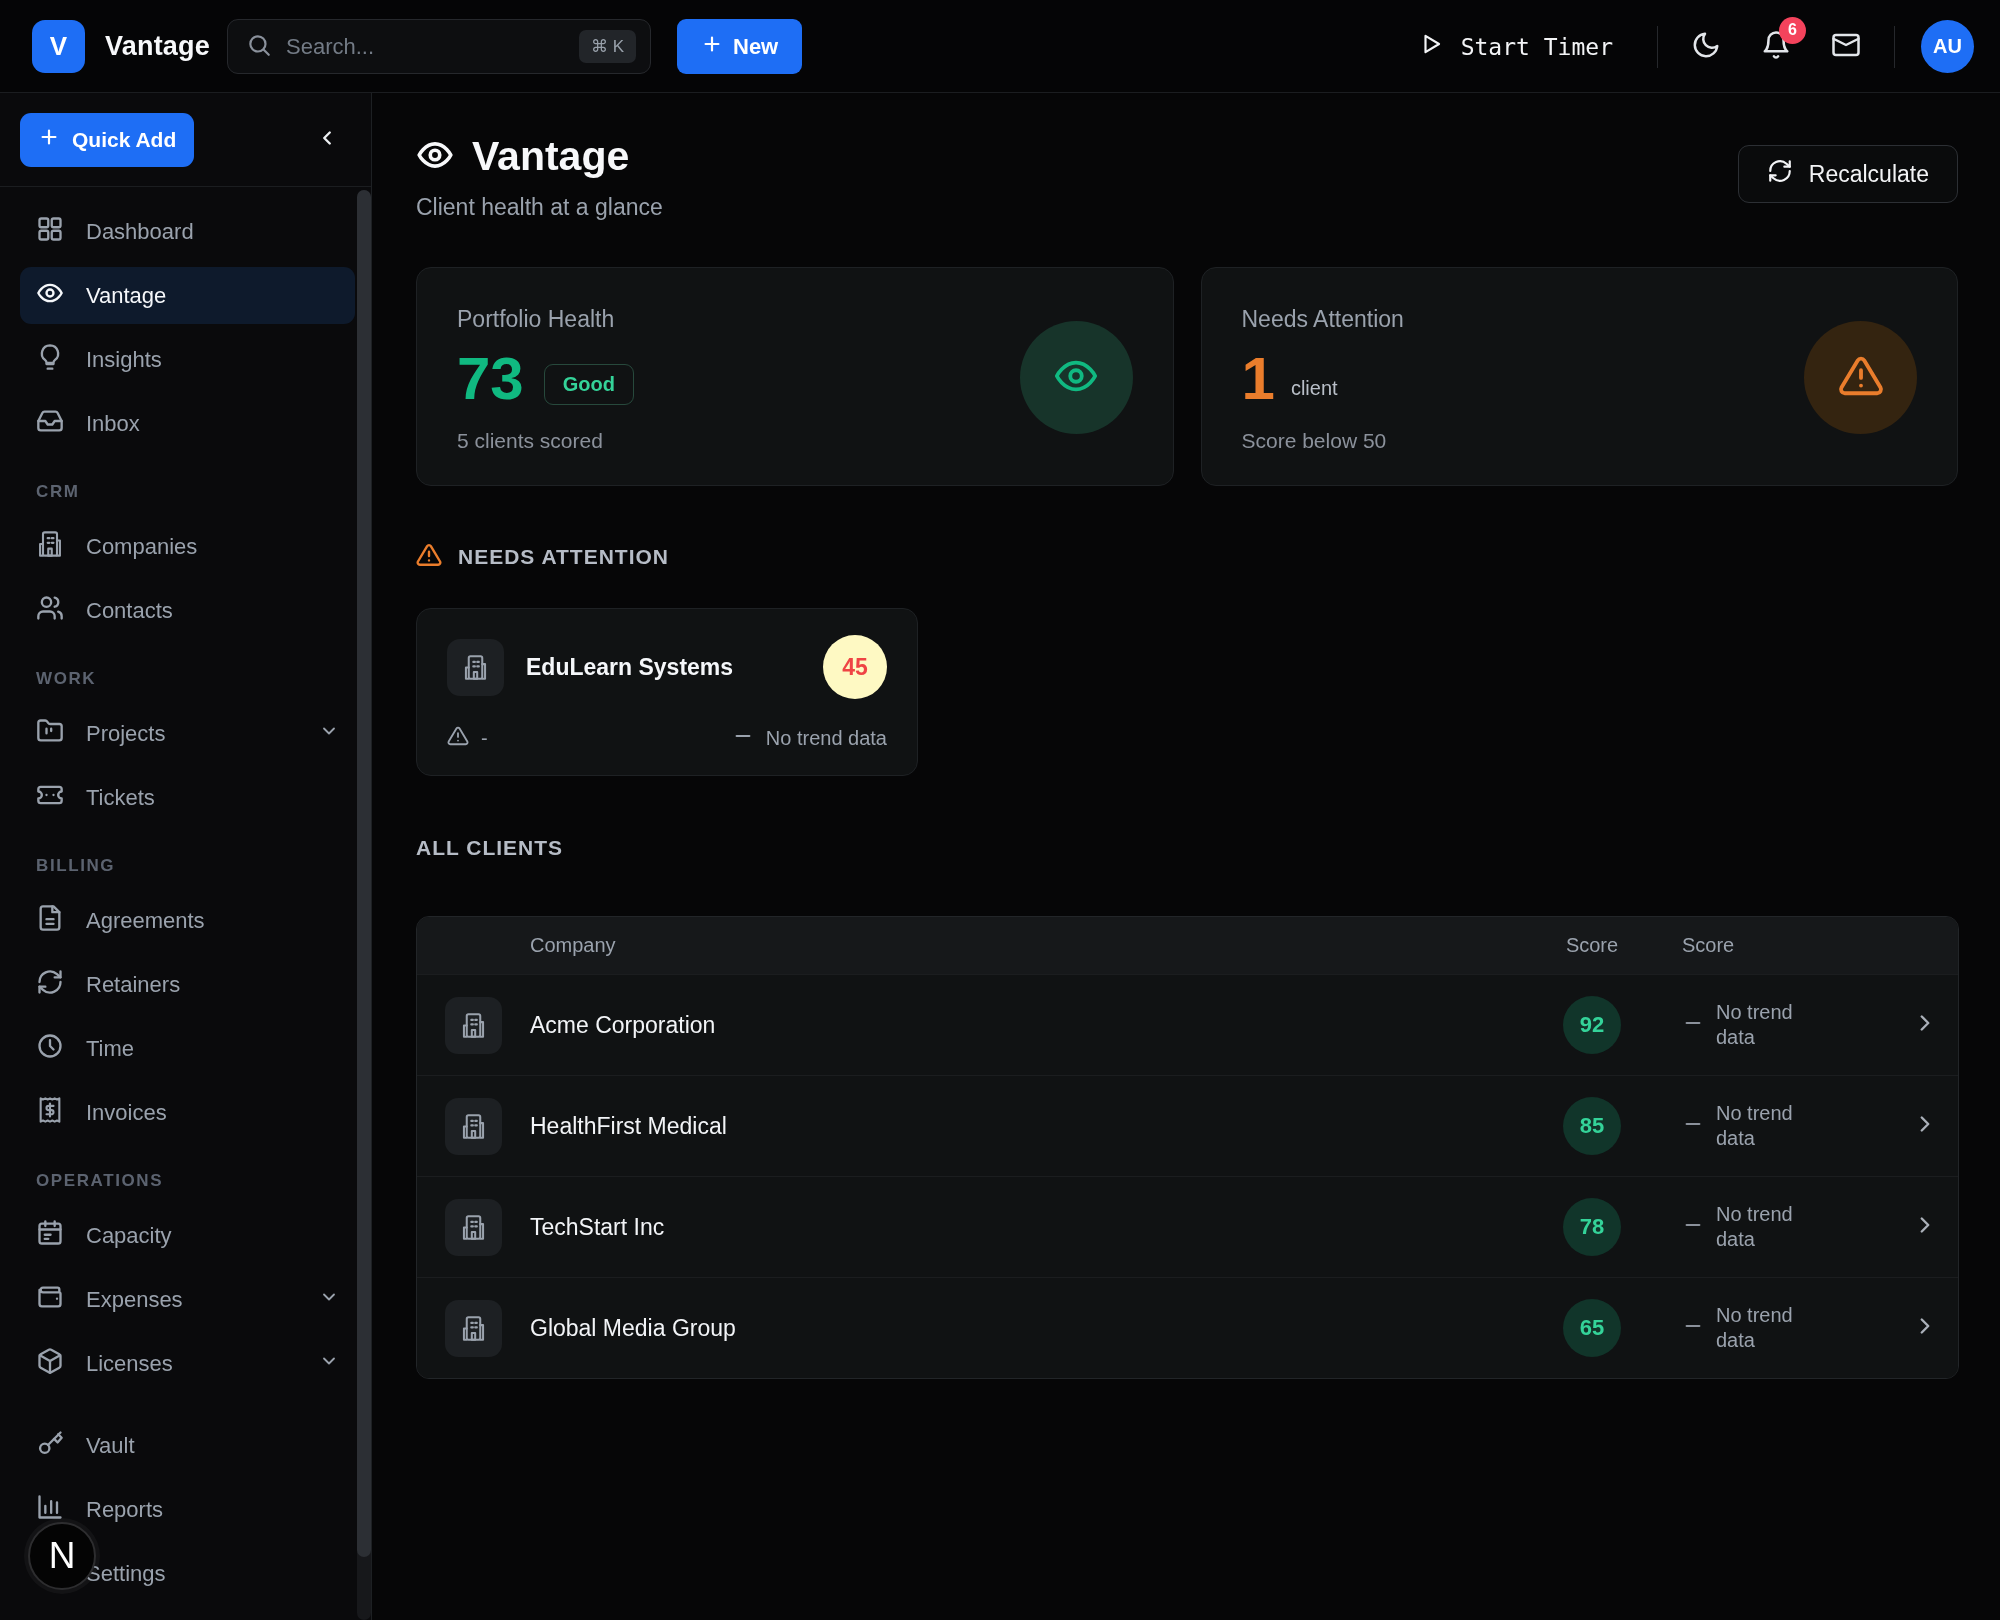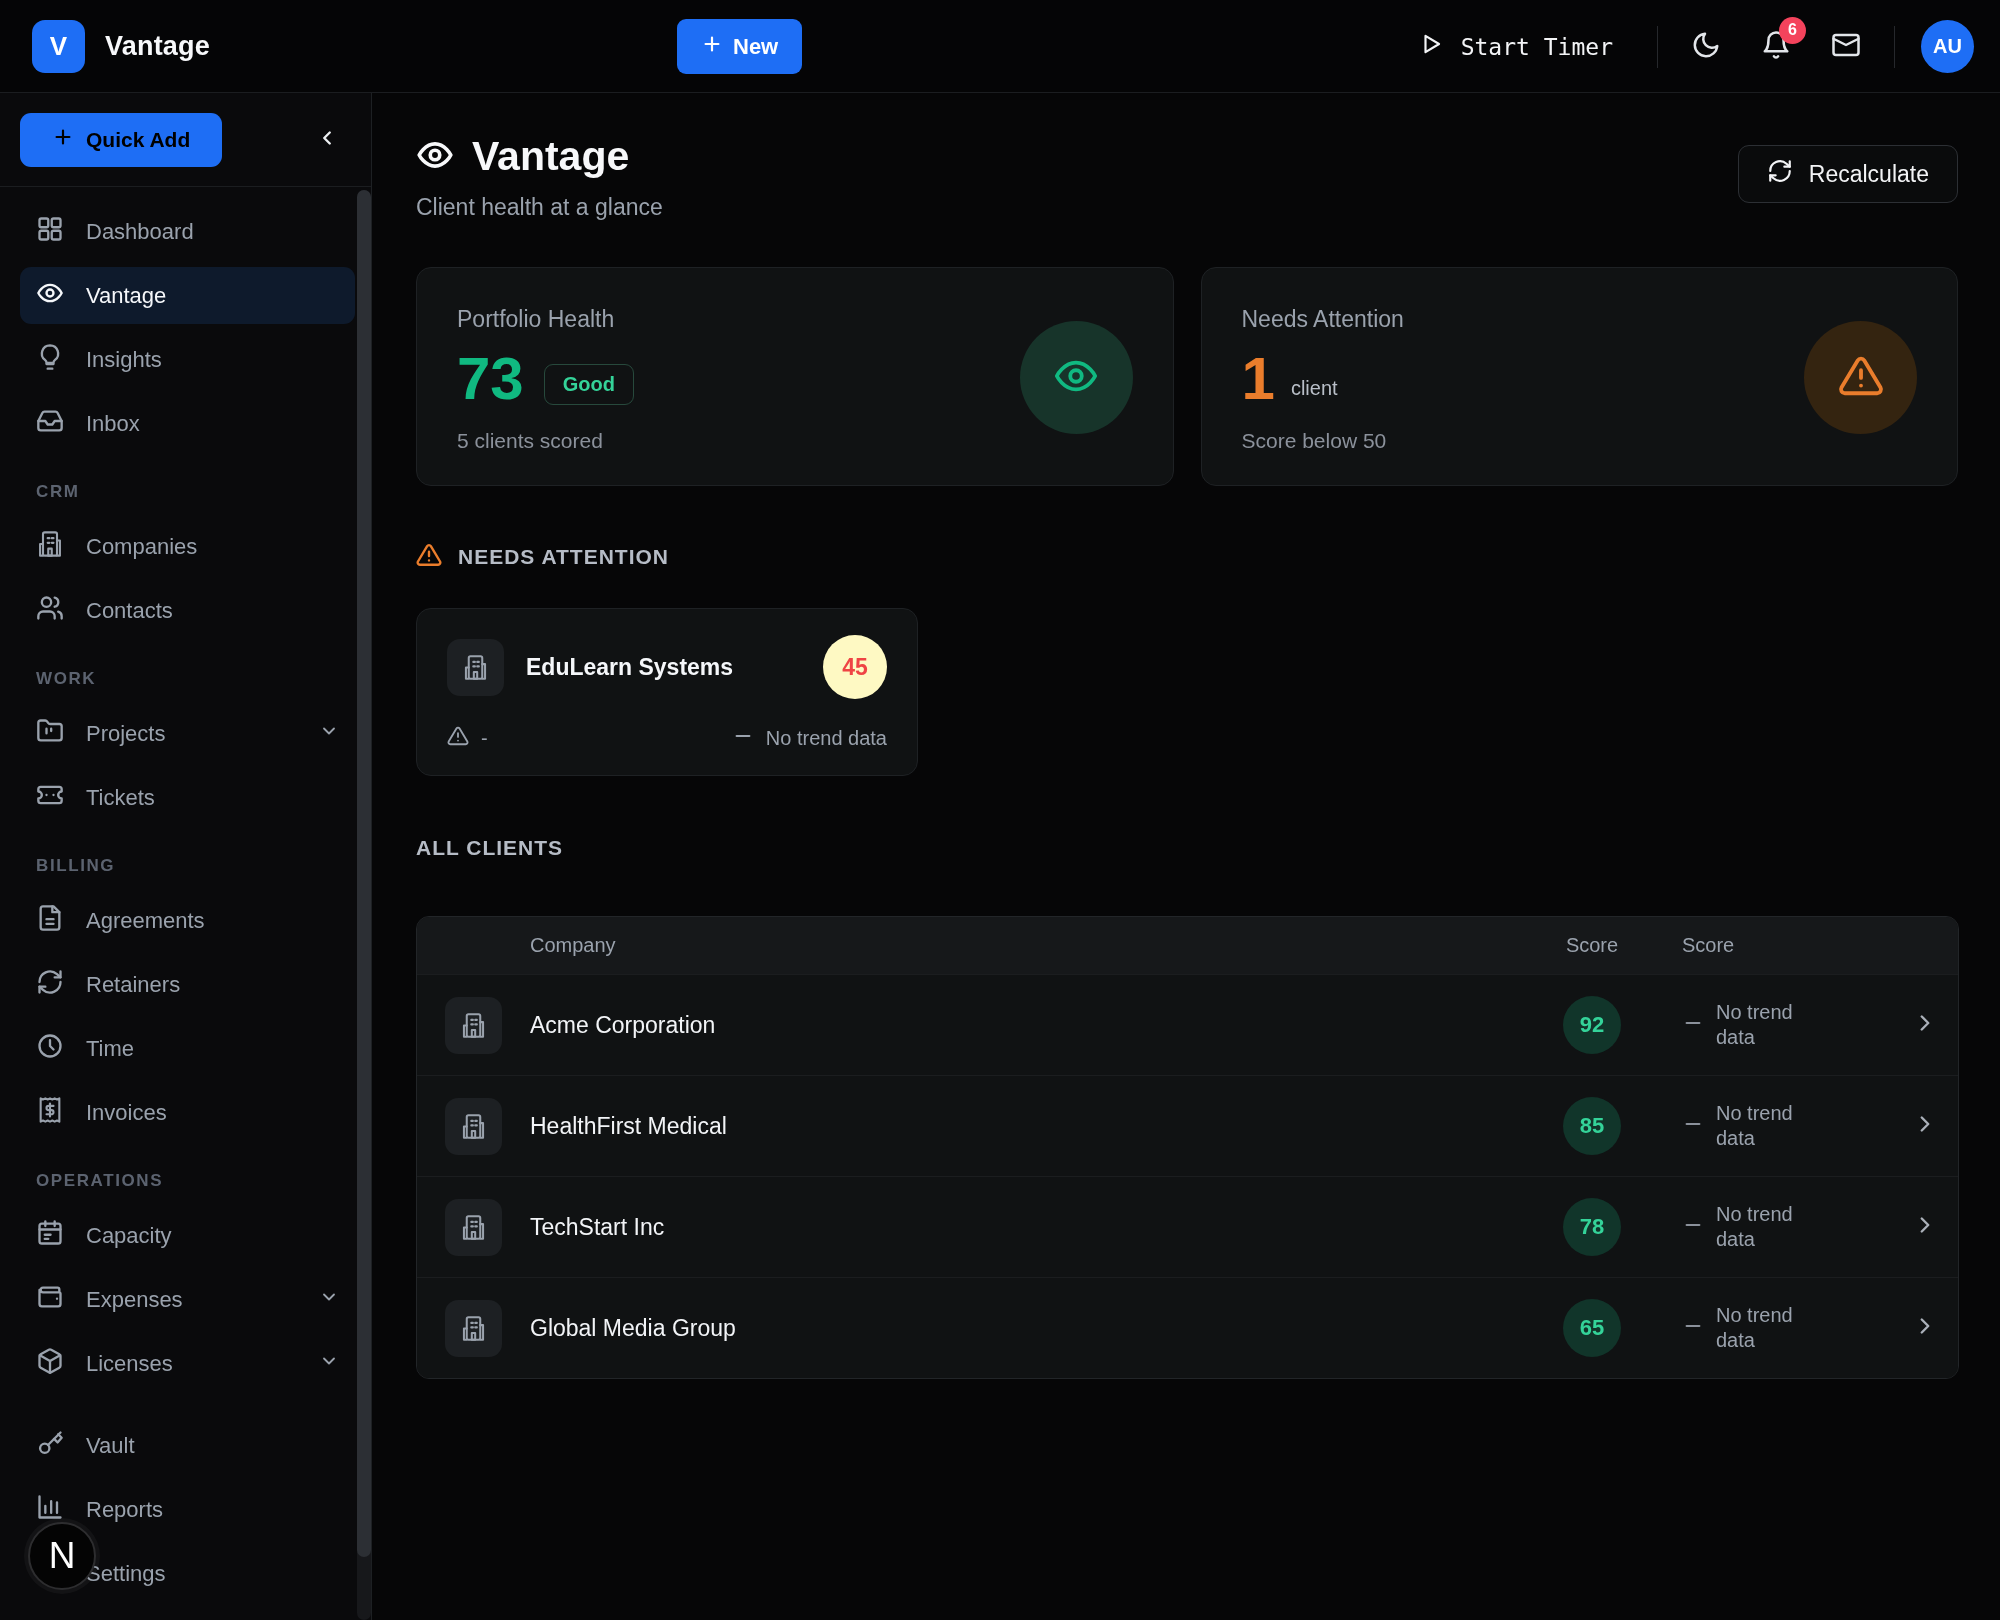--- a/index.html
+++ b/index.html
@@ -30,21 +30,21 @@
   .nbadge { position:absolute; top:-8px; right:-8px; min-width:27px; height:27px; border-radius:14px;
     background:#f4435c; color:#fff; font-size:16px; font-weight:700; display:flex; align-items:center; justify-content:center; }
   .avatar { width:53px; height:53px; border-radius:50%; background:#1e6ef5; color:#fff;
     display:flex; align-items:center; justify-content:center; font-size:20px; font-weight:600; cursor:pointer; }
 
   
   .sidebar { position:absolute; left:0; top:93px; width:372px; height:1527px;
     background:#0a0a0c; border-right:1px solid #1d2023; }
   .side-header { height:94px; border-bottom:1px solid #1b1d20; display:flex; align-items:center;
     justify-content:space-between; padding:0 24px 0 20px; }
-  .quick-add { height:54px; padding:0 32px; border-radius:11px; background:#1e6ef5; color:#000000;
+  .quick-add { height:54px; padding:0 18px; border-radius:11px; background:#1e6ef5; color:#ffffff;
     display:flex; align-items:center; gap:12px; font-size:21px; font-weight:600; cursor:pointer; }
   .collapse-btn { width:40px; height:40px; display:flex; align-items:center; justify-content:center;
     color:#eceff2; cursor:pointer; }
   .nav { padding:16px 16px 0 20px; }
   .nav-item { height:57px; margin:0 0 7px 0; border-radius:11px; display:flex; align-items:center;
     padding:0 16px; gap:22px; color:#9aa2ad; font-size:22px; cursor:pointer; }
   .nav-item svg { flex:none; color:#9aa2ad; }
   .nav-item .lbl { flex:1; }
   .nav-item.active { background:#0e1a2c; color:#f5f7fa; }
   .nav-item.active svg { color:#f5f7fa; }
@@ -237,20 +237,27 @@
     <g id="i-minus">
         <path d="M5 12h14"></path>
       </g>
   </defs>
 </svg>
 
 <header class="topbar">
   <div class="logo">V</div>
   <div class="brand">Vantage</div>
 
+  <div class="search-box">
+    <span><svg width="26" height="26" viewBox="0 0 24 24" fill="none" stroke="currentColor" stroke-width="2" stroke-linecap="round" stroke-linejoin="round">
+          <use href="#i-search"></use>
+        </svg></span>
+    <input type="text" placeholder="Search..." style="">
+    <span class="kbd">⌘ K</span>
+  </div>
 
   <div class="btn-new">
     <span><svg width="22" height="22" viewBox="0 0 24 24" fill="none" stroke="currentColor" stroke-width="2.4" stroke-linecap="round">
           <use href="#i-plus"></use>
         </svg></span>
     <span>New</span>
   </div>
 
   <div class="top-right">
     <div class="timer">

